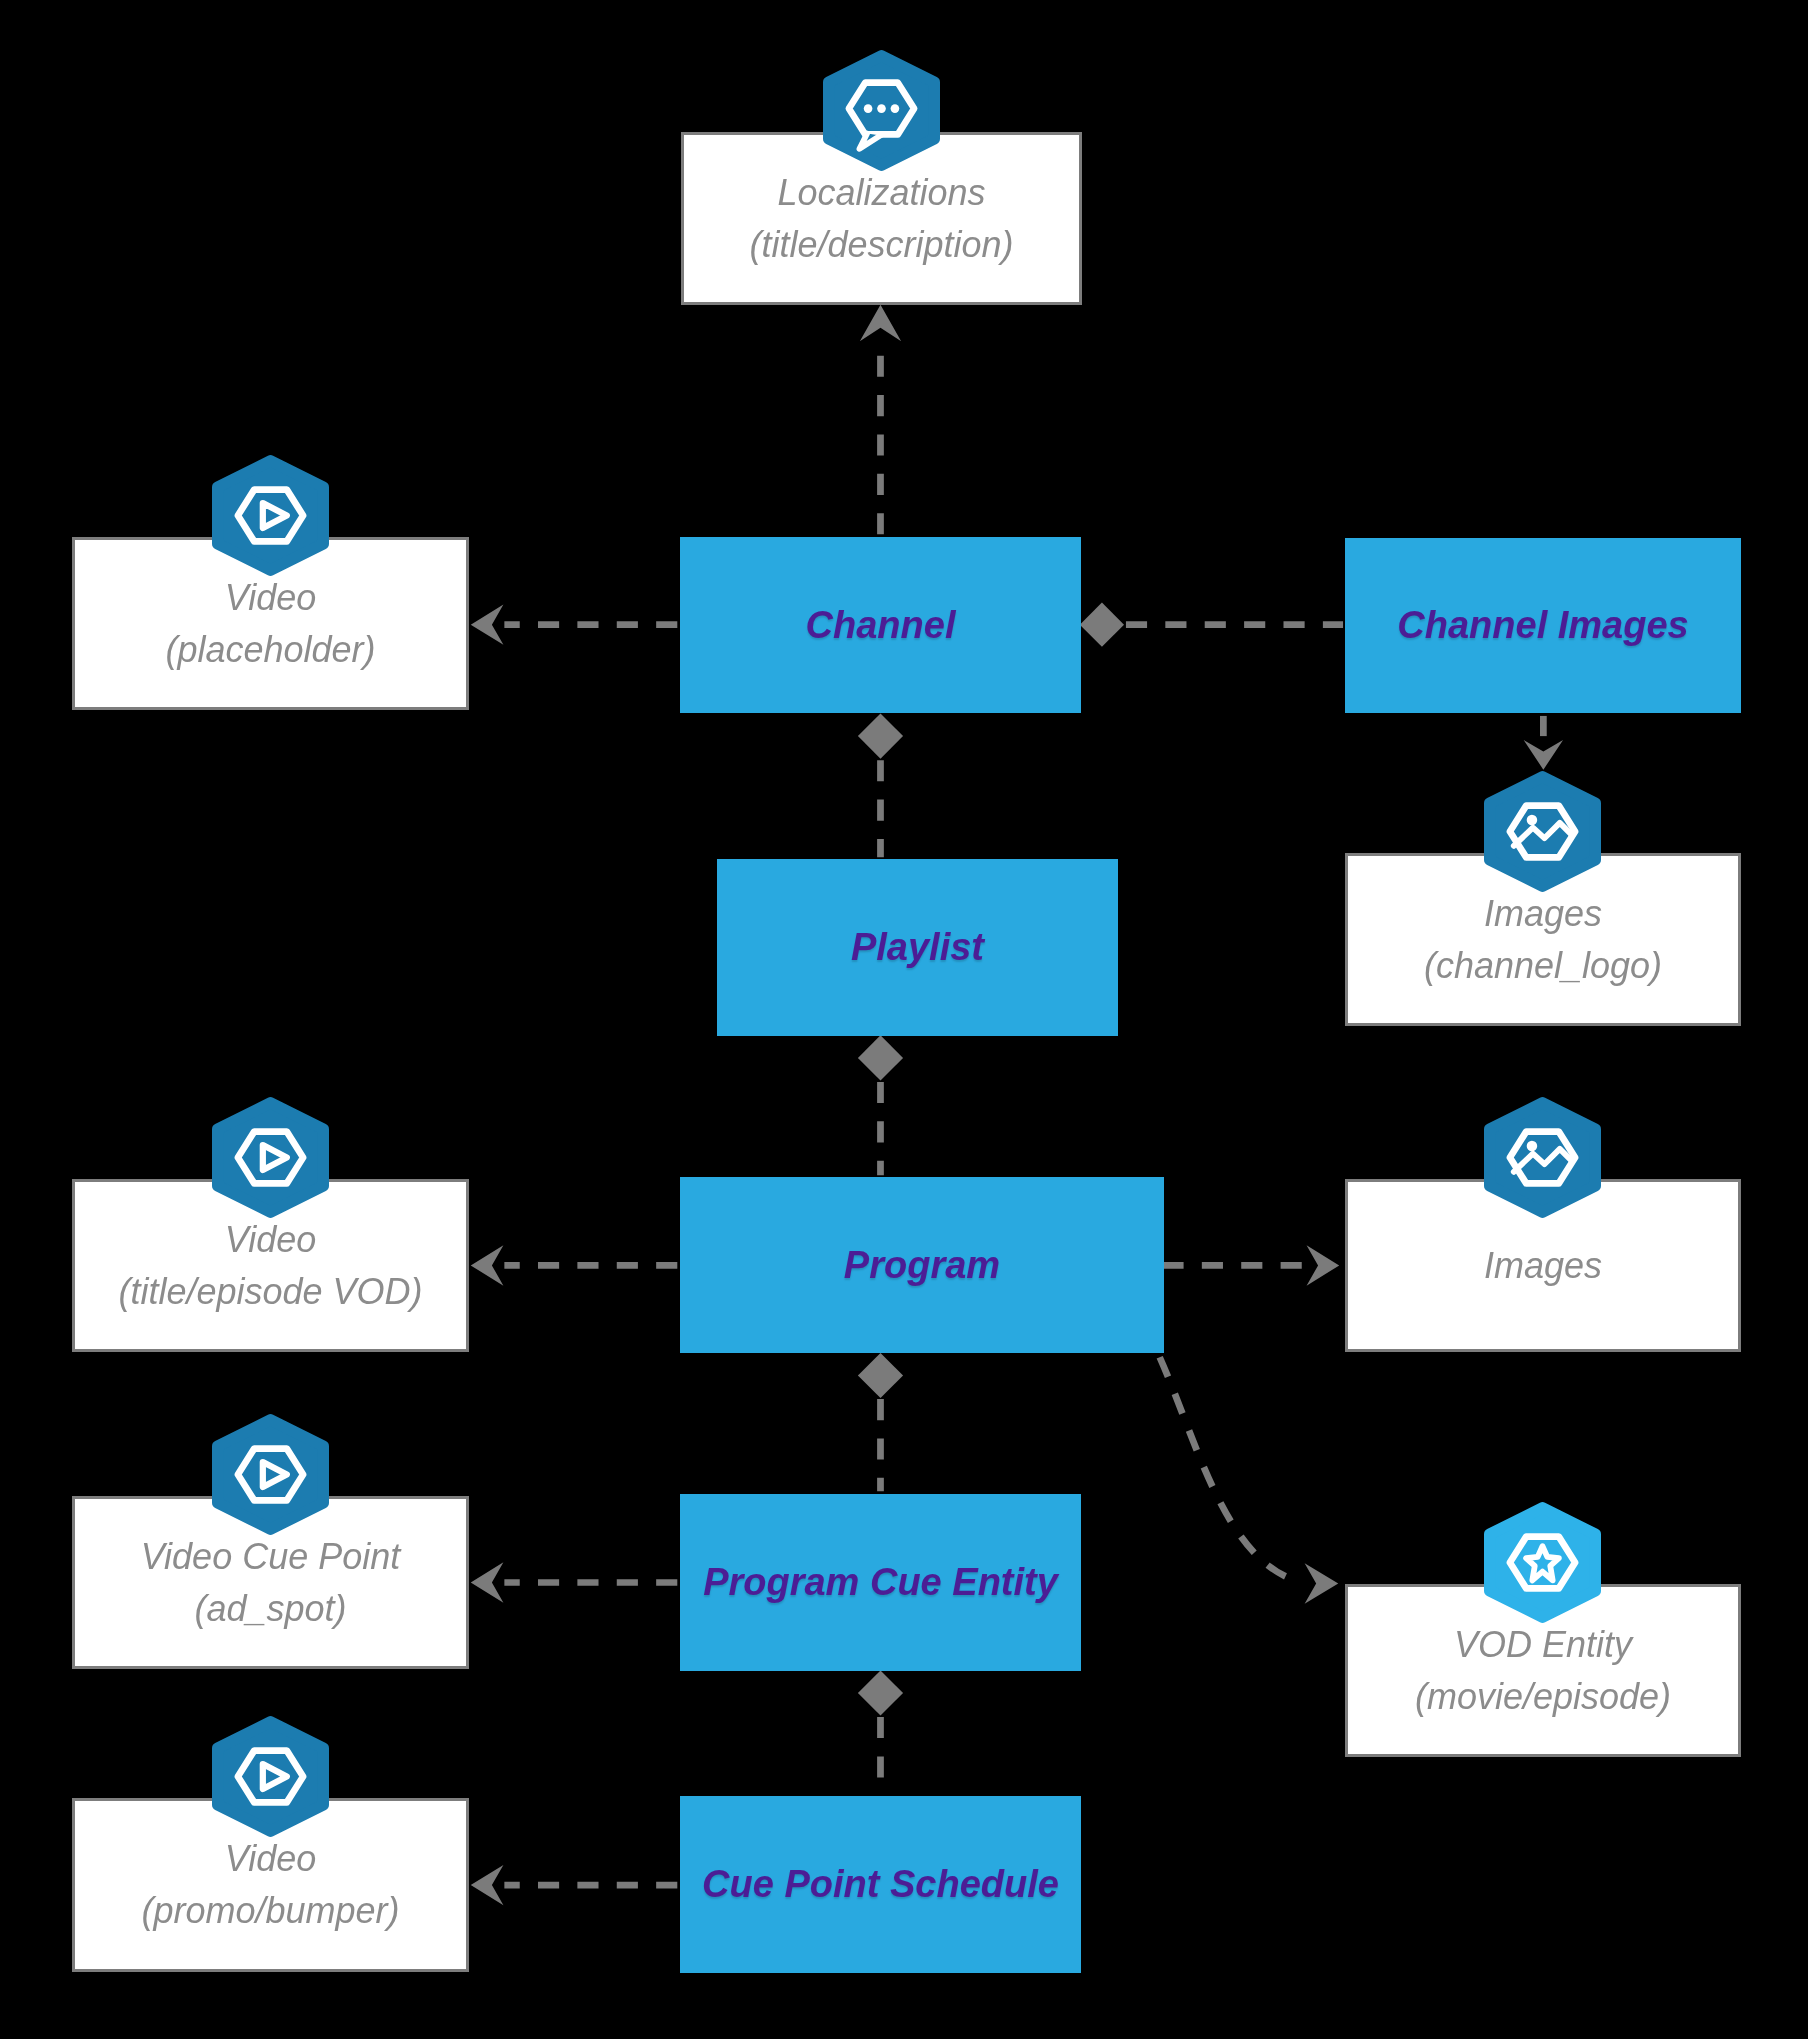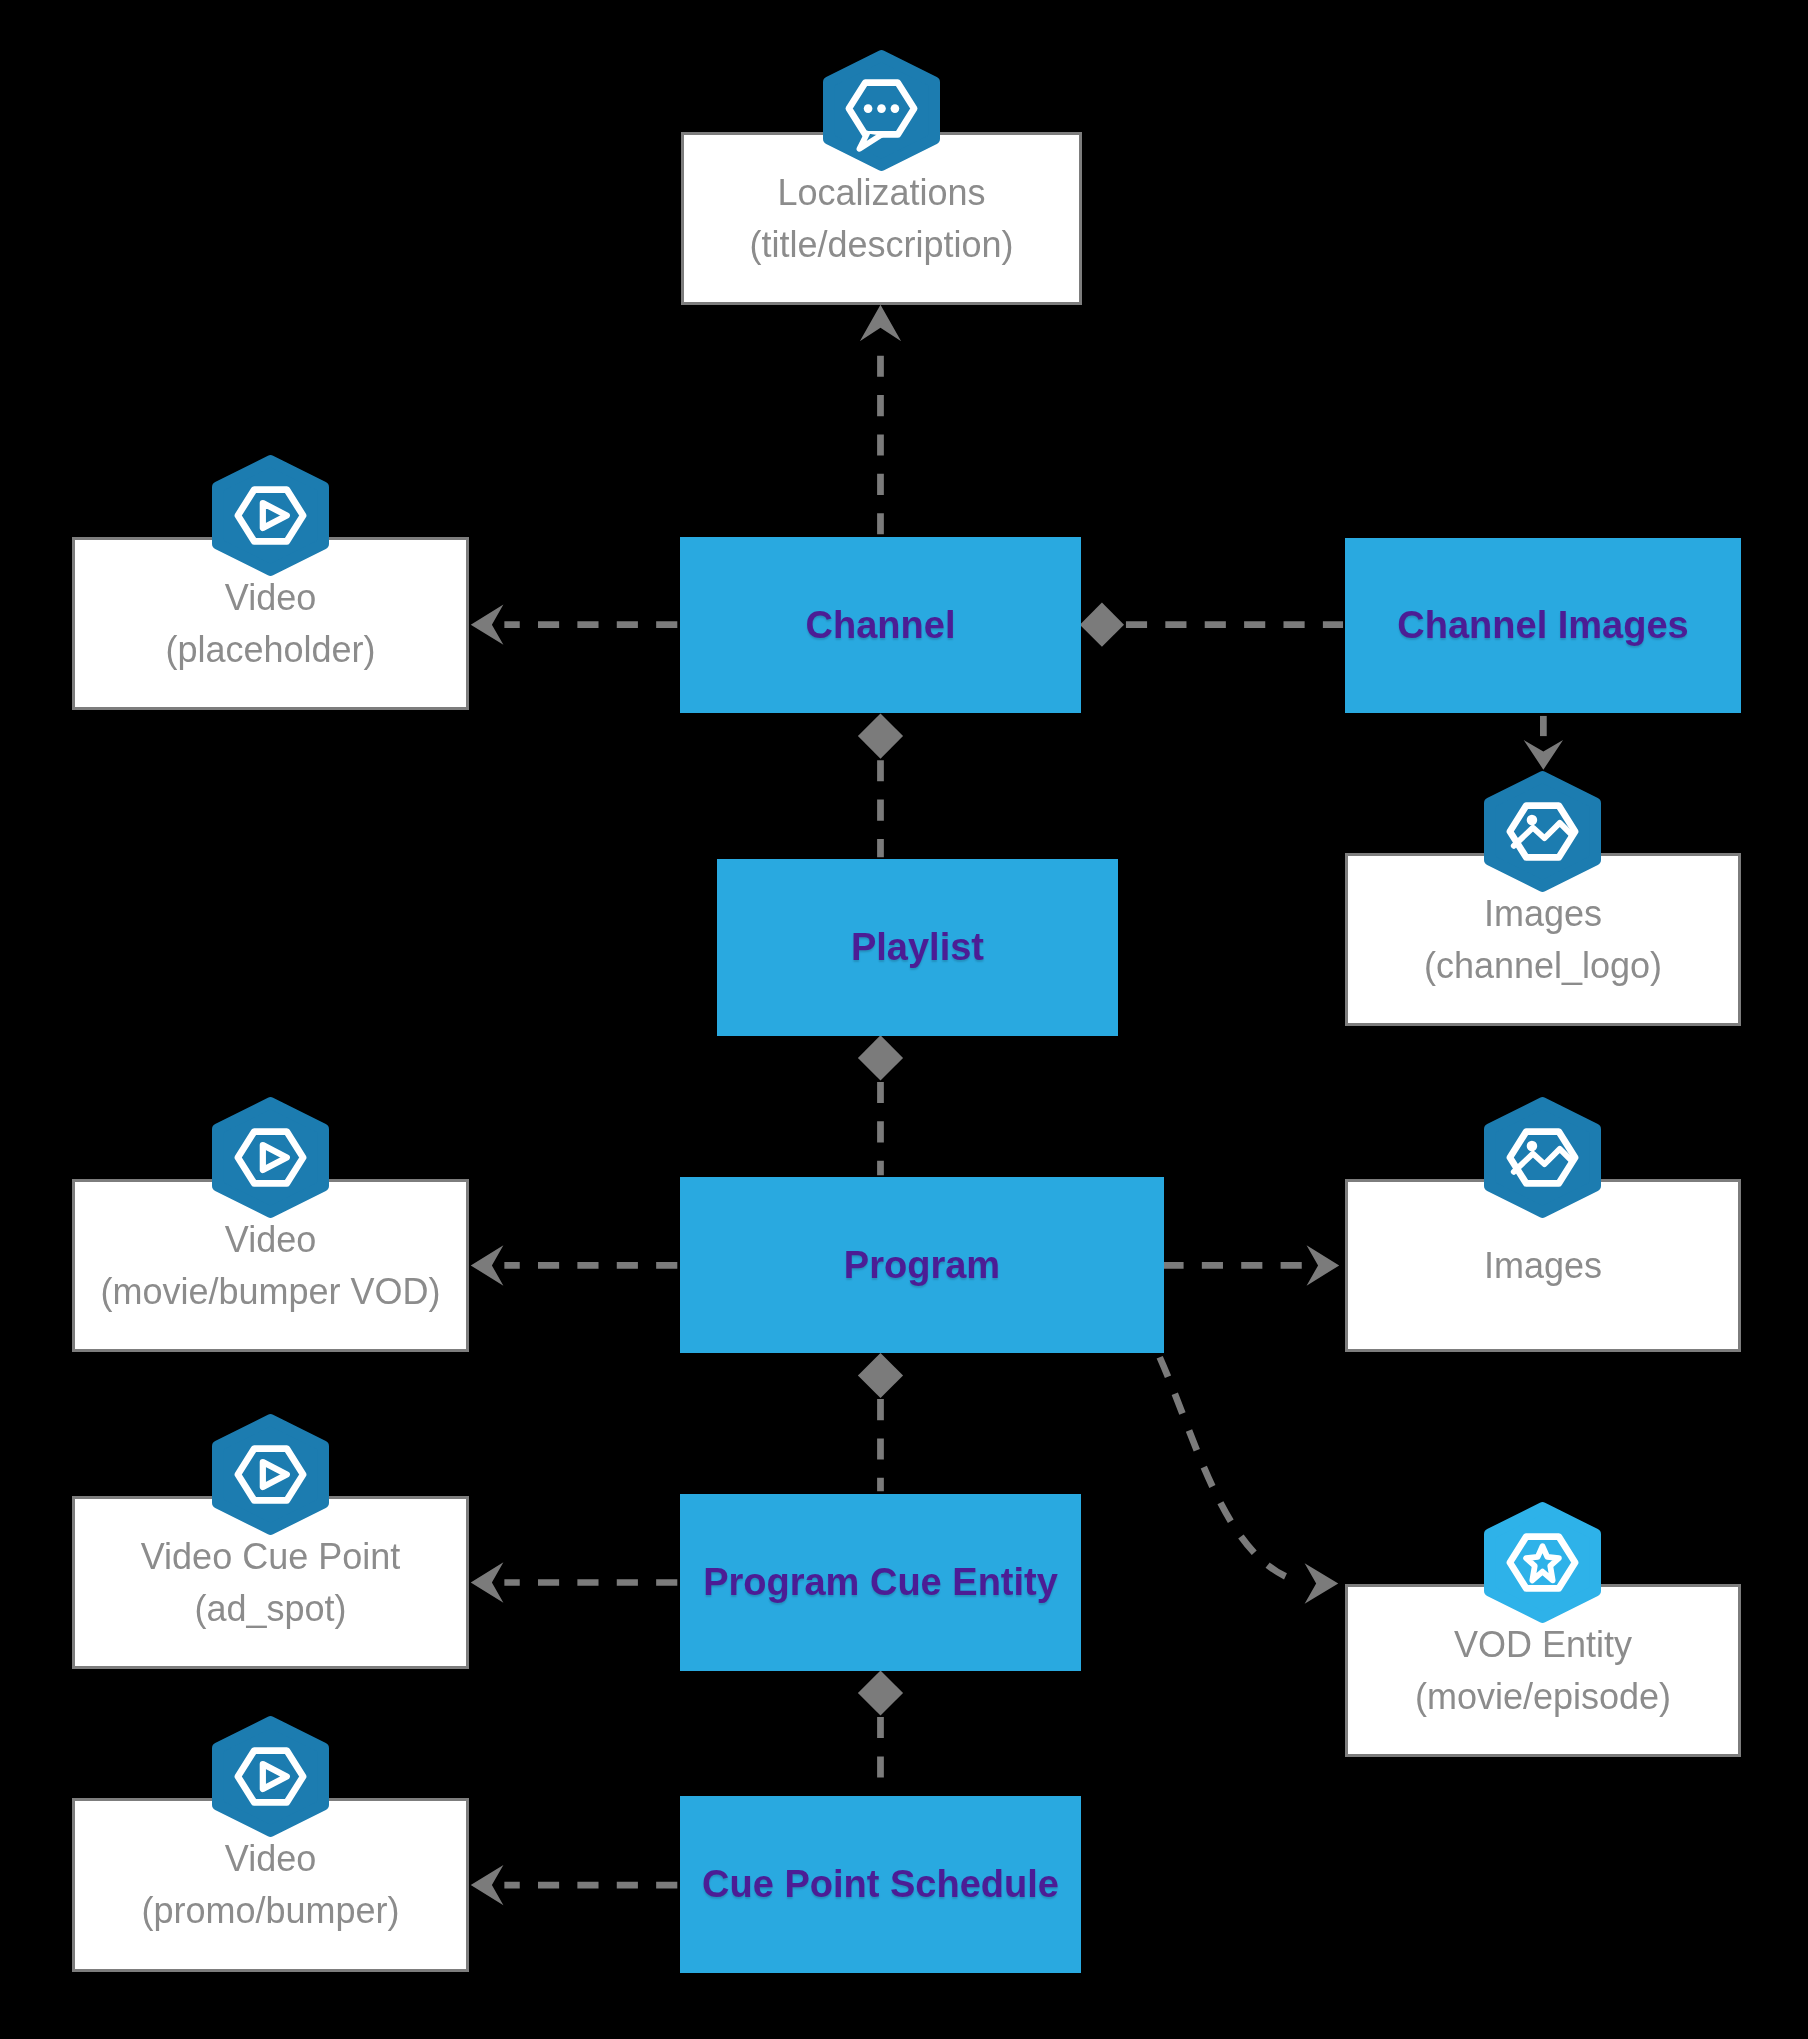--- a/index.html
+++ b/index.html
@@ -9,20 +9,21 @@
     background:#000;
     font-family:"Liberation Sans", sans-serif;
     overflow:hidden;
   }
   .connector-layer{position:absolute;left:0;top:0;width:1809px;height:2040px;}
   .node{
     position:absolute;
     display:flex;flex-direction:column;align-items:center;justify-content:center;
     text-align:center;
     box-sizing:border-box;
+    font-style:italic;
   }
   .node.white{
     background:#ffffff;
     border:3.8px solid #7d7d7d;
     color:#8c8c8c;
   }
   .node.blue{
     background:#29a9e0;
     color:#ffffff;
   }
@@ -138,21 +139,21 @@
     <div class="title">Playlist</div>
   </div>
 
   <div class="node white" style="left:72px;top:1179px;width:397px;height:173px">
     <svg class="badge" viewBox="0 0 122 126">
       <polygon points="61,6 116,33.5 116,92.5 61,120 6,92.5 6,33.5" fill="#1c7cb0" stroke="#1c7cb0" stroke-width="12" stroke-linejoin="round"></polygon>
       <path d="M44,36 L78,36 L95,63 L78,90 L44,90 L27,63 Z" fill="none" stroke="#fff" stroke-width="7" stroke-linejoin="round"></path>
       <path d="M53,50 L78,63 L53,76 Z" fill="none" stroke="#fff" stroke-width="6.5" stroke-linejoin="round"></path>
     </svg>
     <div class="title">Video</div>
-    <div class="subtitle">(movie/bumper VOD)</div>
+    <div class="subtitle">(title/episode VOD)</div>
   </div>
 
   <div class="node blue" style="left:680px;top:1177px;width:484px;height:176px">
     <div class="title">Program</div>
   </div>
 
   <div class="node white" style="left:1345px;top:1179px;width:396px;height:173px">
     <svg class="badge" viewBox="0 0 122 126">
       <polygon points="61,6 116,33.5 116,92.5 61,120 6,92.5 6,33.5" fill="#1c7cb0" stroke="#1c7cb0" stroke-width="12" stroke-linejoin="round"></polygon>
       <path d="M44,36 L78,36 L95,63 L78,90 L44,90 L27,63 Z" fill="none" stroke="#fff" stroke-width="7" stroke-linejoin="round"></path>

